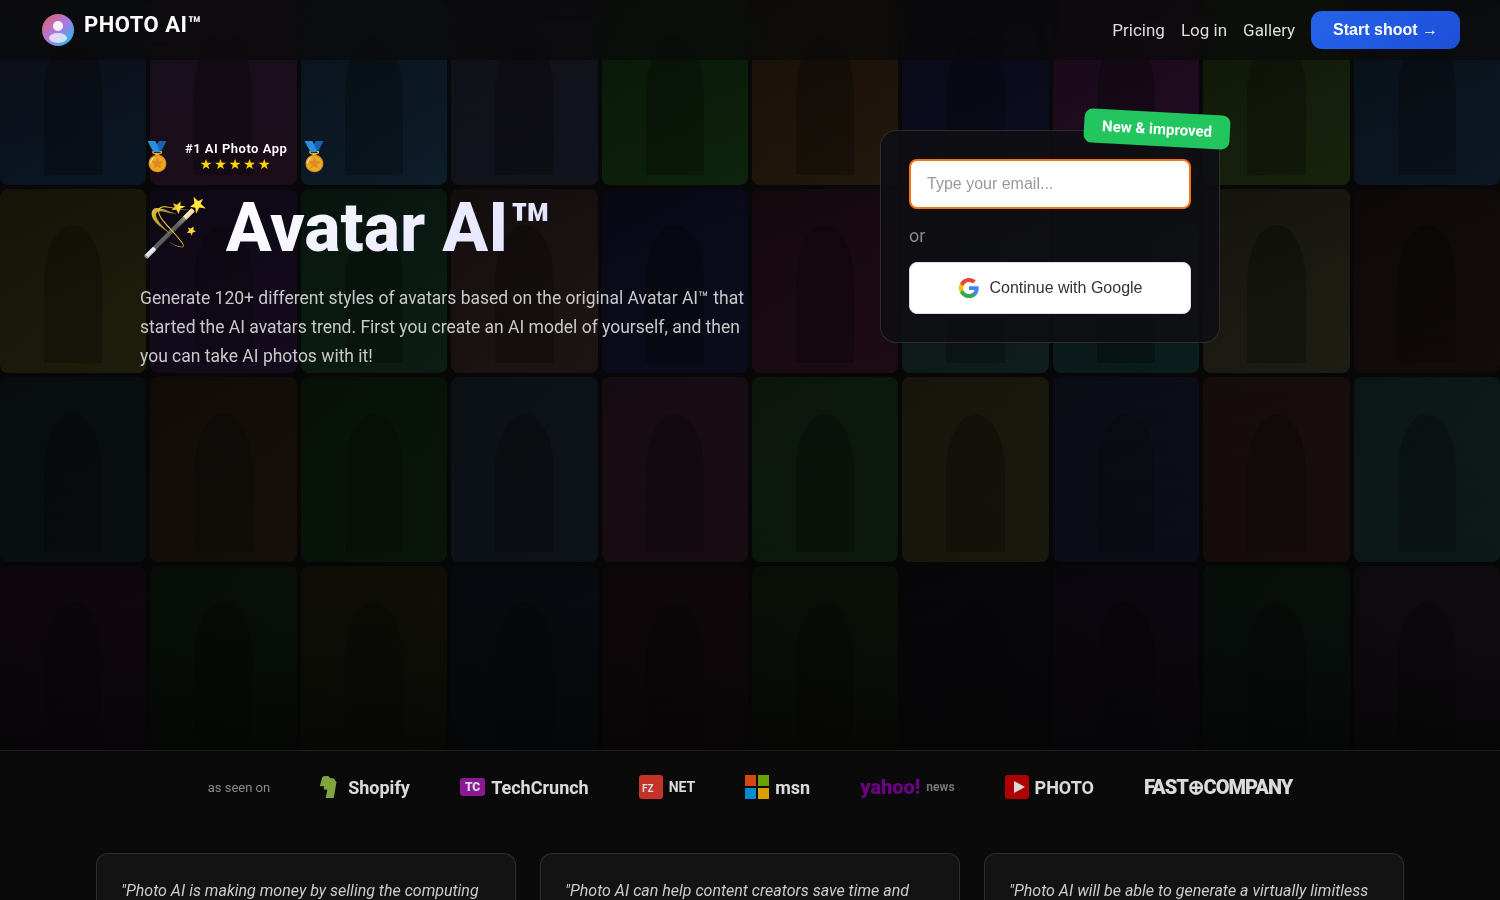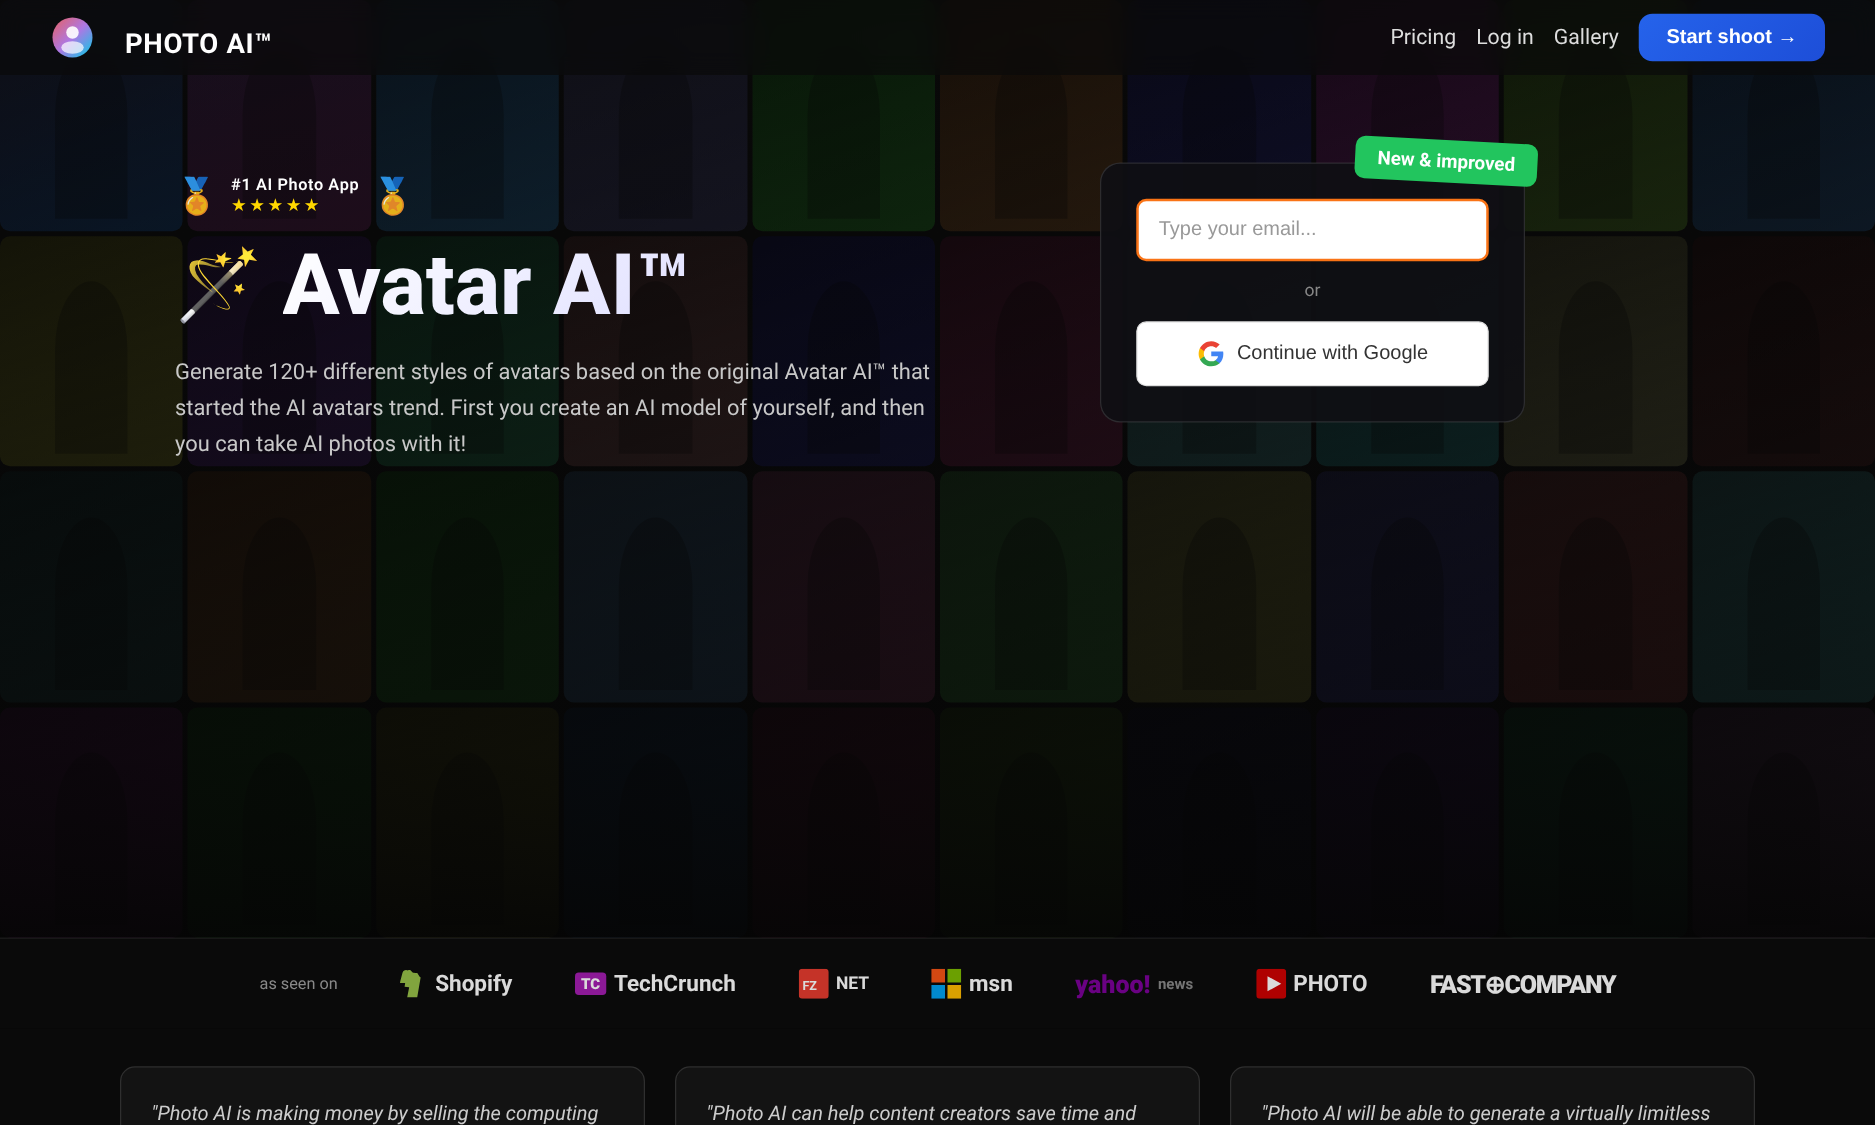--- a/index.html
+++ b/index.html
@@ -24,22 +24,22 @@
       align-items: center;
       justify-content: space-between;
       padding: 0 40px;
       height: 60px;
       background: rgba(10,10,10,0.7);
       backdrop-filter: blur(10px);
     }
 
     .logo {
       display: flex;
-      align-items: flex-end;
-      gap: 24px;
+      align-items: flex-start;
+      gap: 8px;
     }
 
     .logo-icon {
       width: 36px;
       height: 36px;
     }
 
     .logo-text {
       font-size: 22px;
       font-weight: 700;
@@ -186,21 +186,21 @@
       margin-bottom: 20px;
     }
 
     .laurel {
       color: #fff;
       font-size: 28px;
       opacity: 0.9;
     }
 
     .award-text {
-      text-align: left;
+      text-align: center;
     }
 
     .award-title {
       font-size: 13px;
       font-weight: 600;
       color: #fff;
       letter-spacing: 0.5px;
     }
 
     .stars {
@@ -307,23 +307,23 @@
       border-radius: 8px;
       padding: 16px;
       font-size: 17px;
       font-weight: 700;
       cursor: pointer;
       text-align: center;
       line-height: 1.3;
     }
 
     .or-divider {
-      text-align: center;
+      text-align: left;
       color: #888;
-      font-size: 14px;
+      font-size: 18px;
     }
 
     .google-btn {
       width: 100%;
       background: #fff;
       color: #333;
       border: 1.5px solid #ddd;
       border-radius: 8px;
       padding: 14px 16px;
       font-size: 16px;

